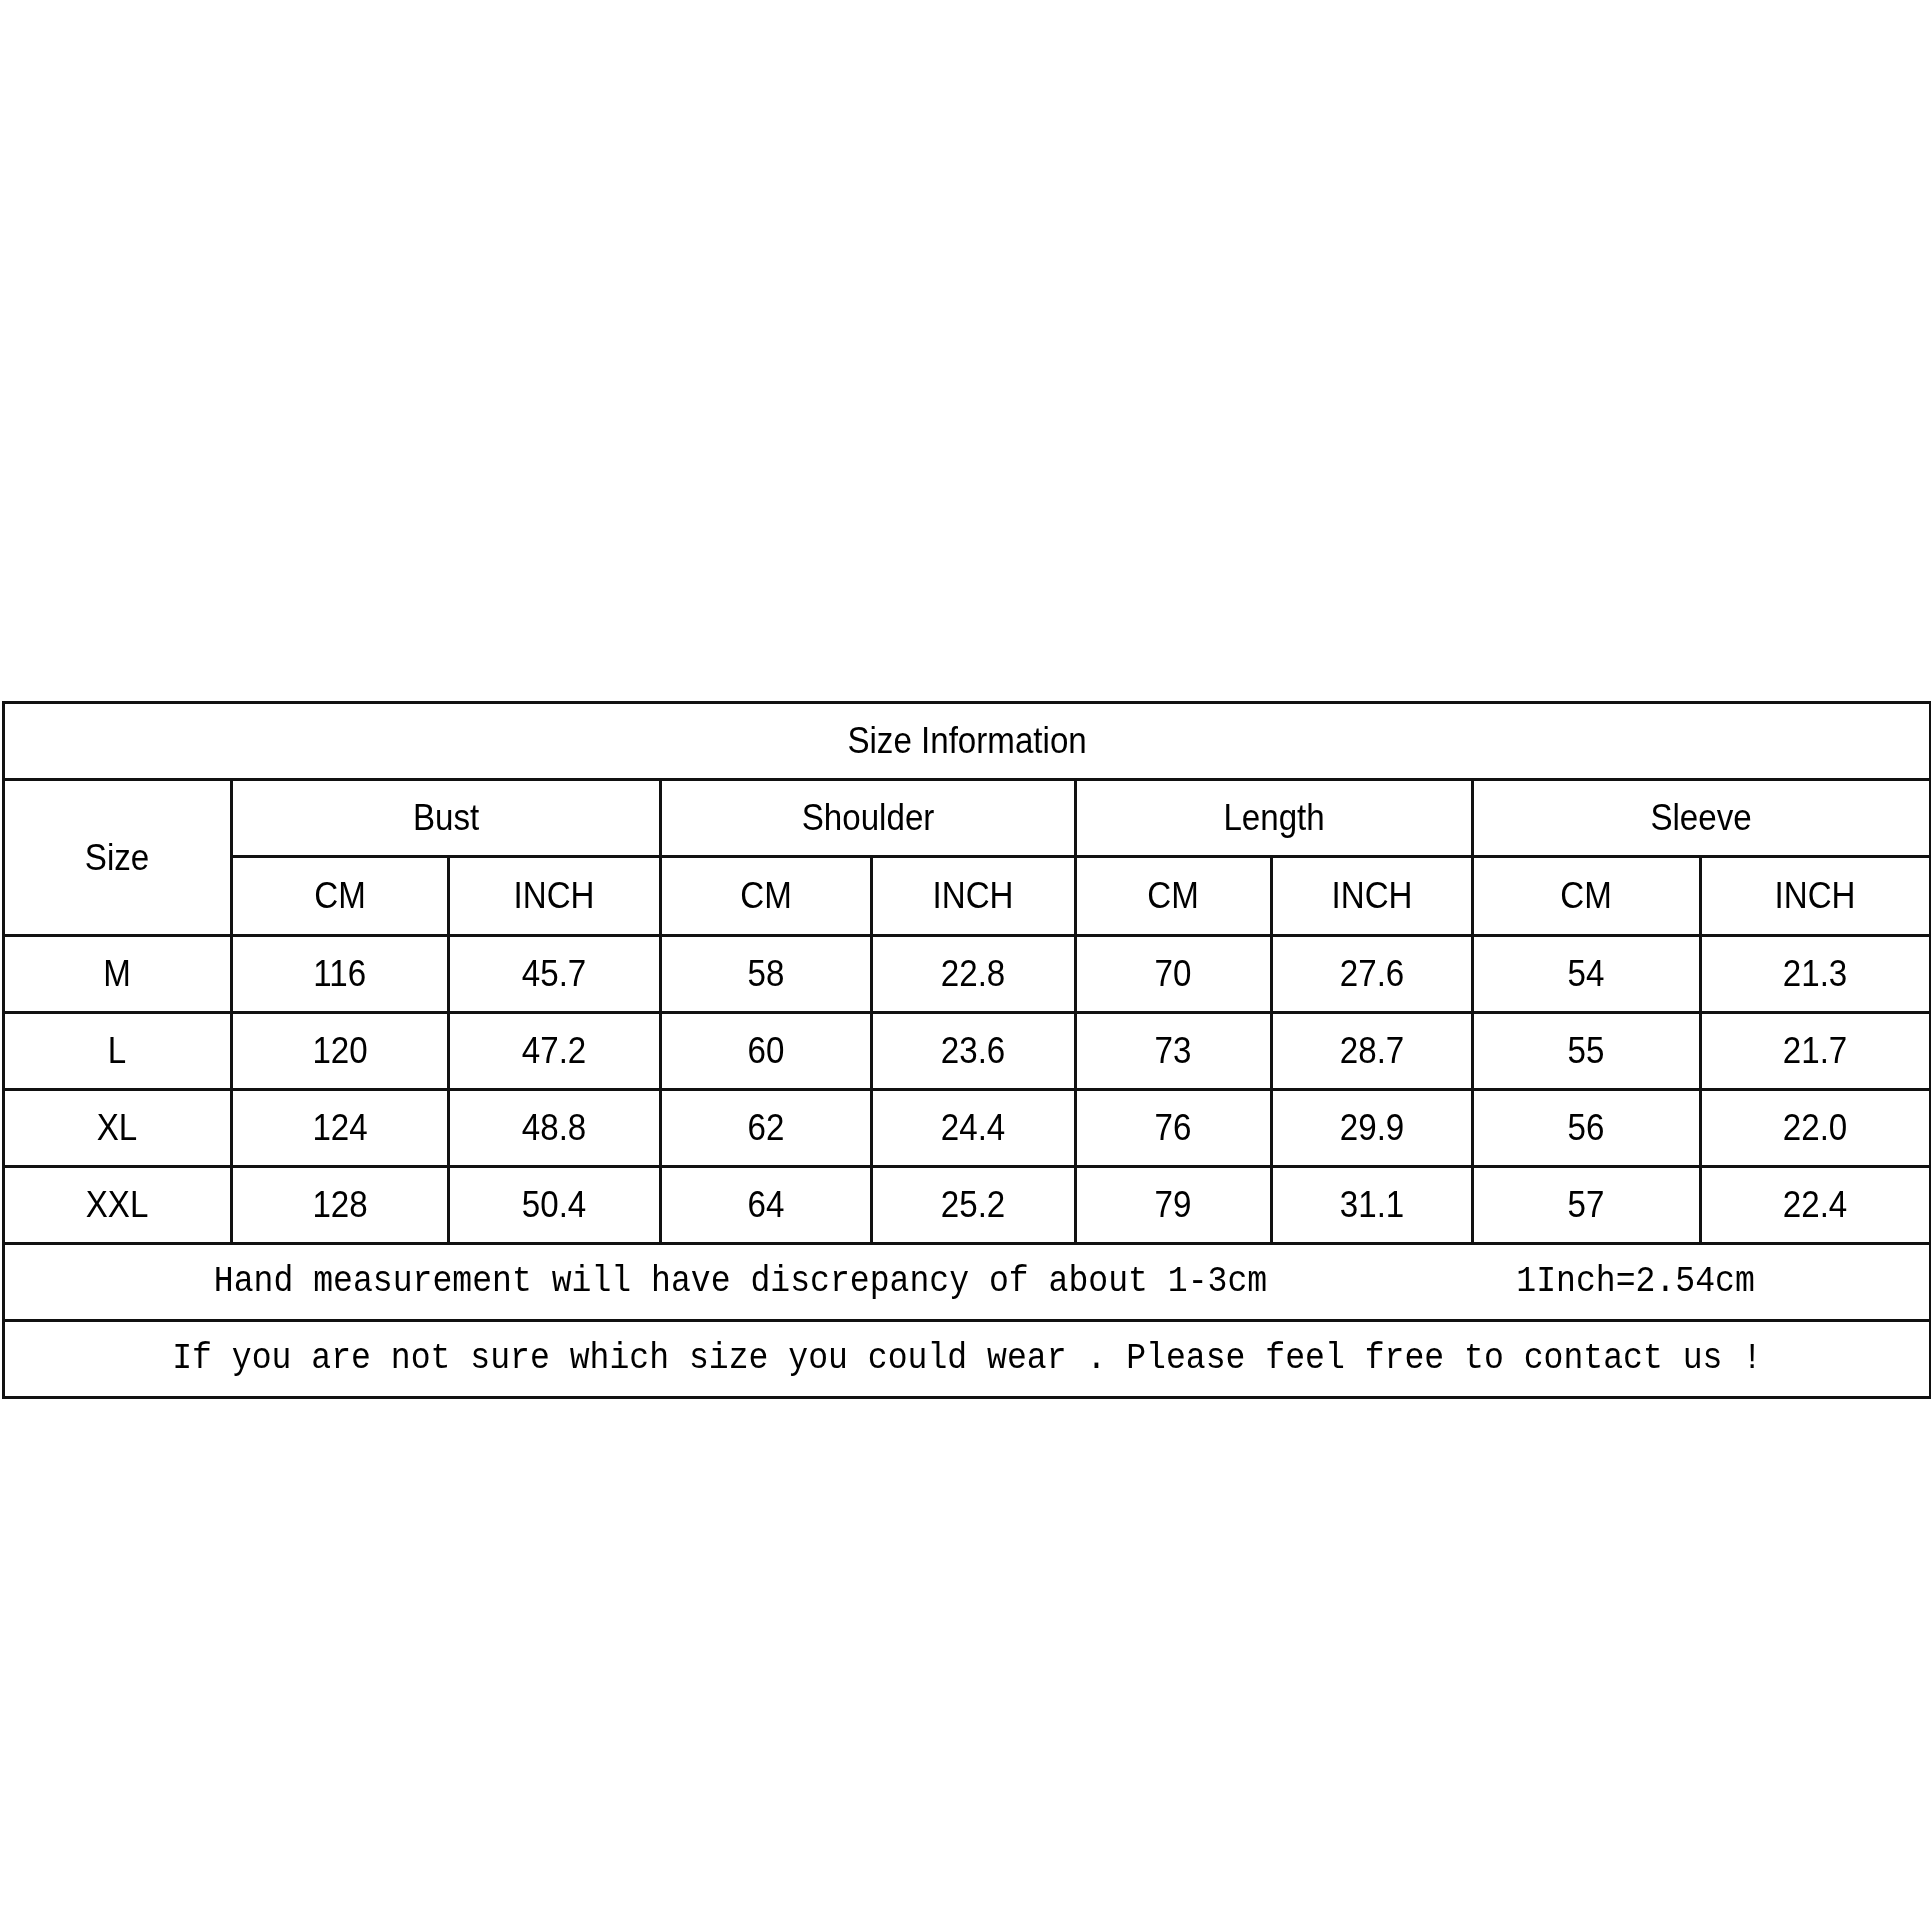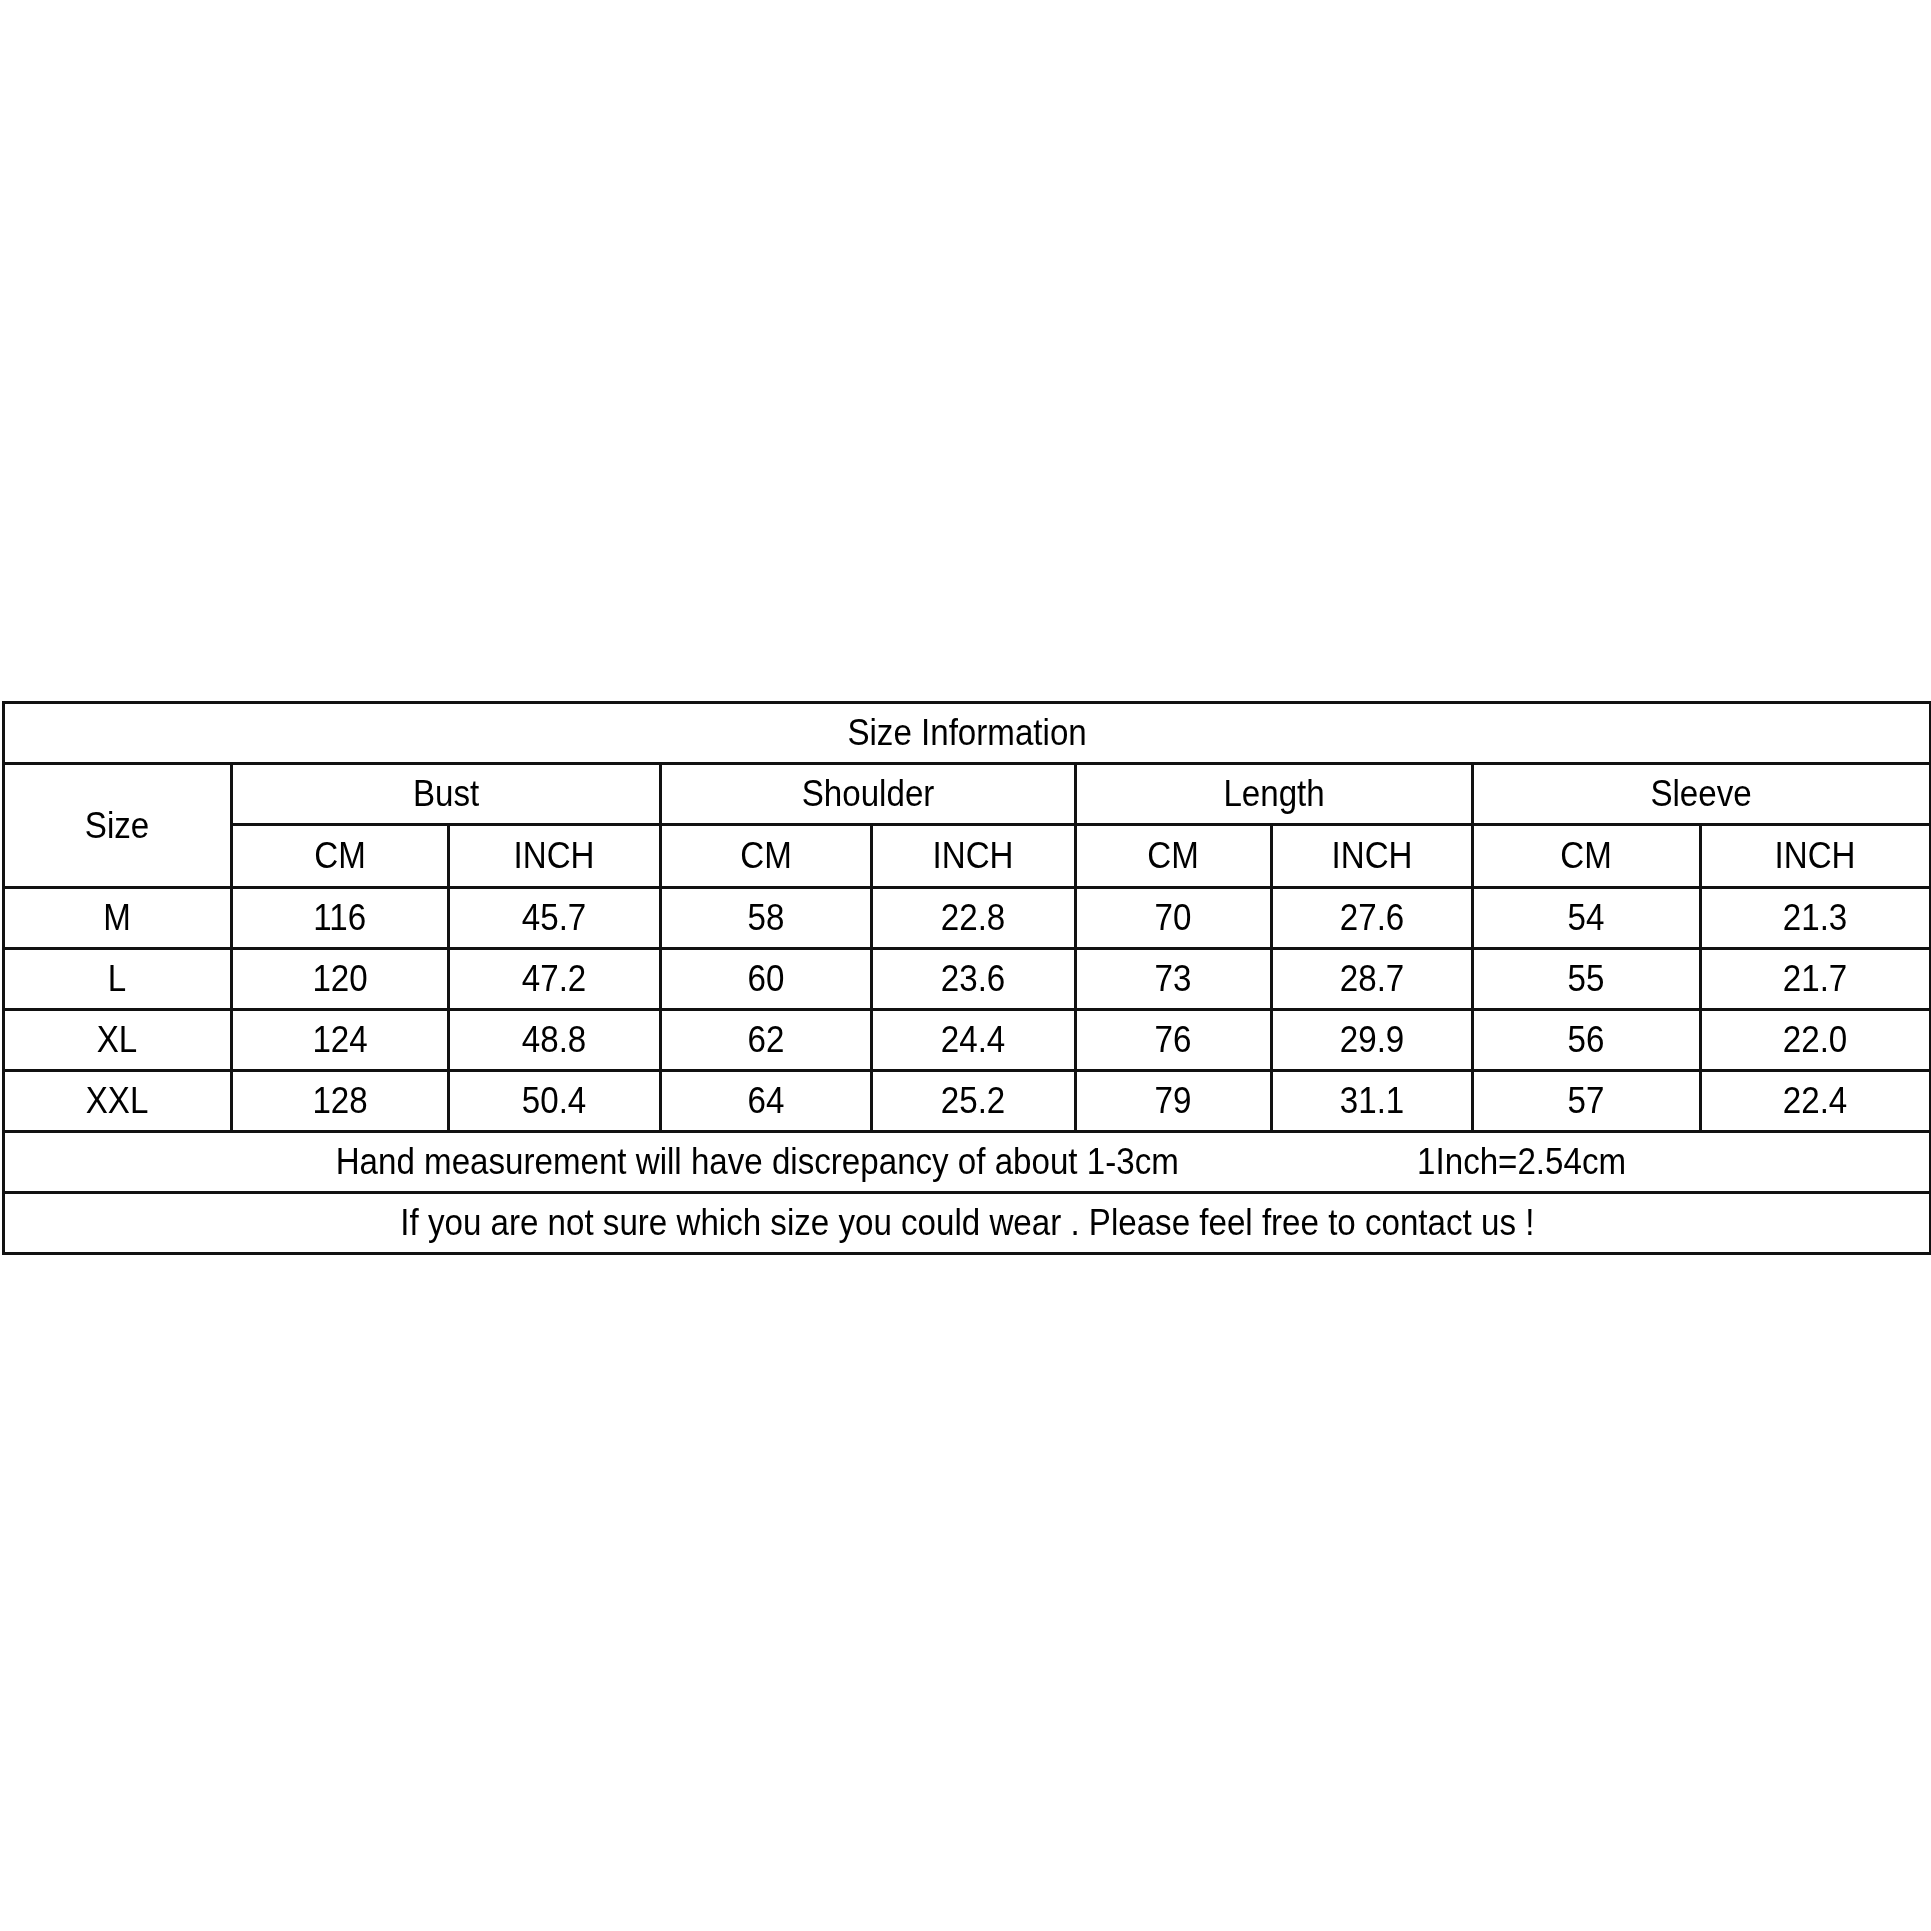--- a/index.html
+++ b/index.html
@@ -10,31 +10,31 @@
     width: 1927px; height: 529px;
     border-collapse: collapse;
     table-layout: fixed;
     font-family: "Liberation Sans", sans-serif;
     color: #000000;
   }
   .size-table td {
     border: 3.9px solid #111111;
     text-align: center;
     vertical-align: middle;
-    padding: 4px;
+    padding: 12px;
     font-size: 36px;
     line-height: 1;
     transform-origin: center;
   }
   .size-table td span { display: inline-block; transform: scaleX(0.92); white-space: pre; }
   .r-title td { height: 50px; }
   .r-head1 td { height: 50px; }
   .r-head2 td { height: 52px; }
   .r-data td { height: 50px; }
-  .r-note td { height: 50px; }
+  .r-note td { height: 50px; font-family: Liberation Mono, monospace; }
   .gap { display: inline-block; width: 193px; }
 </style>
 </head>
 <body>
 
 <table class="size-table">
   <colgroup>
     <col style="width:228px">
     <col style="width:217px">
     <col style="width:212px">

